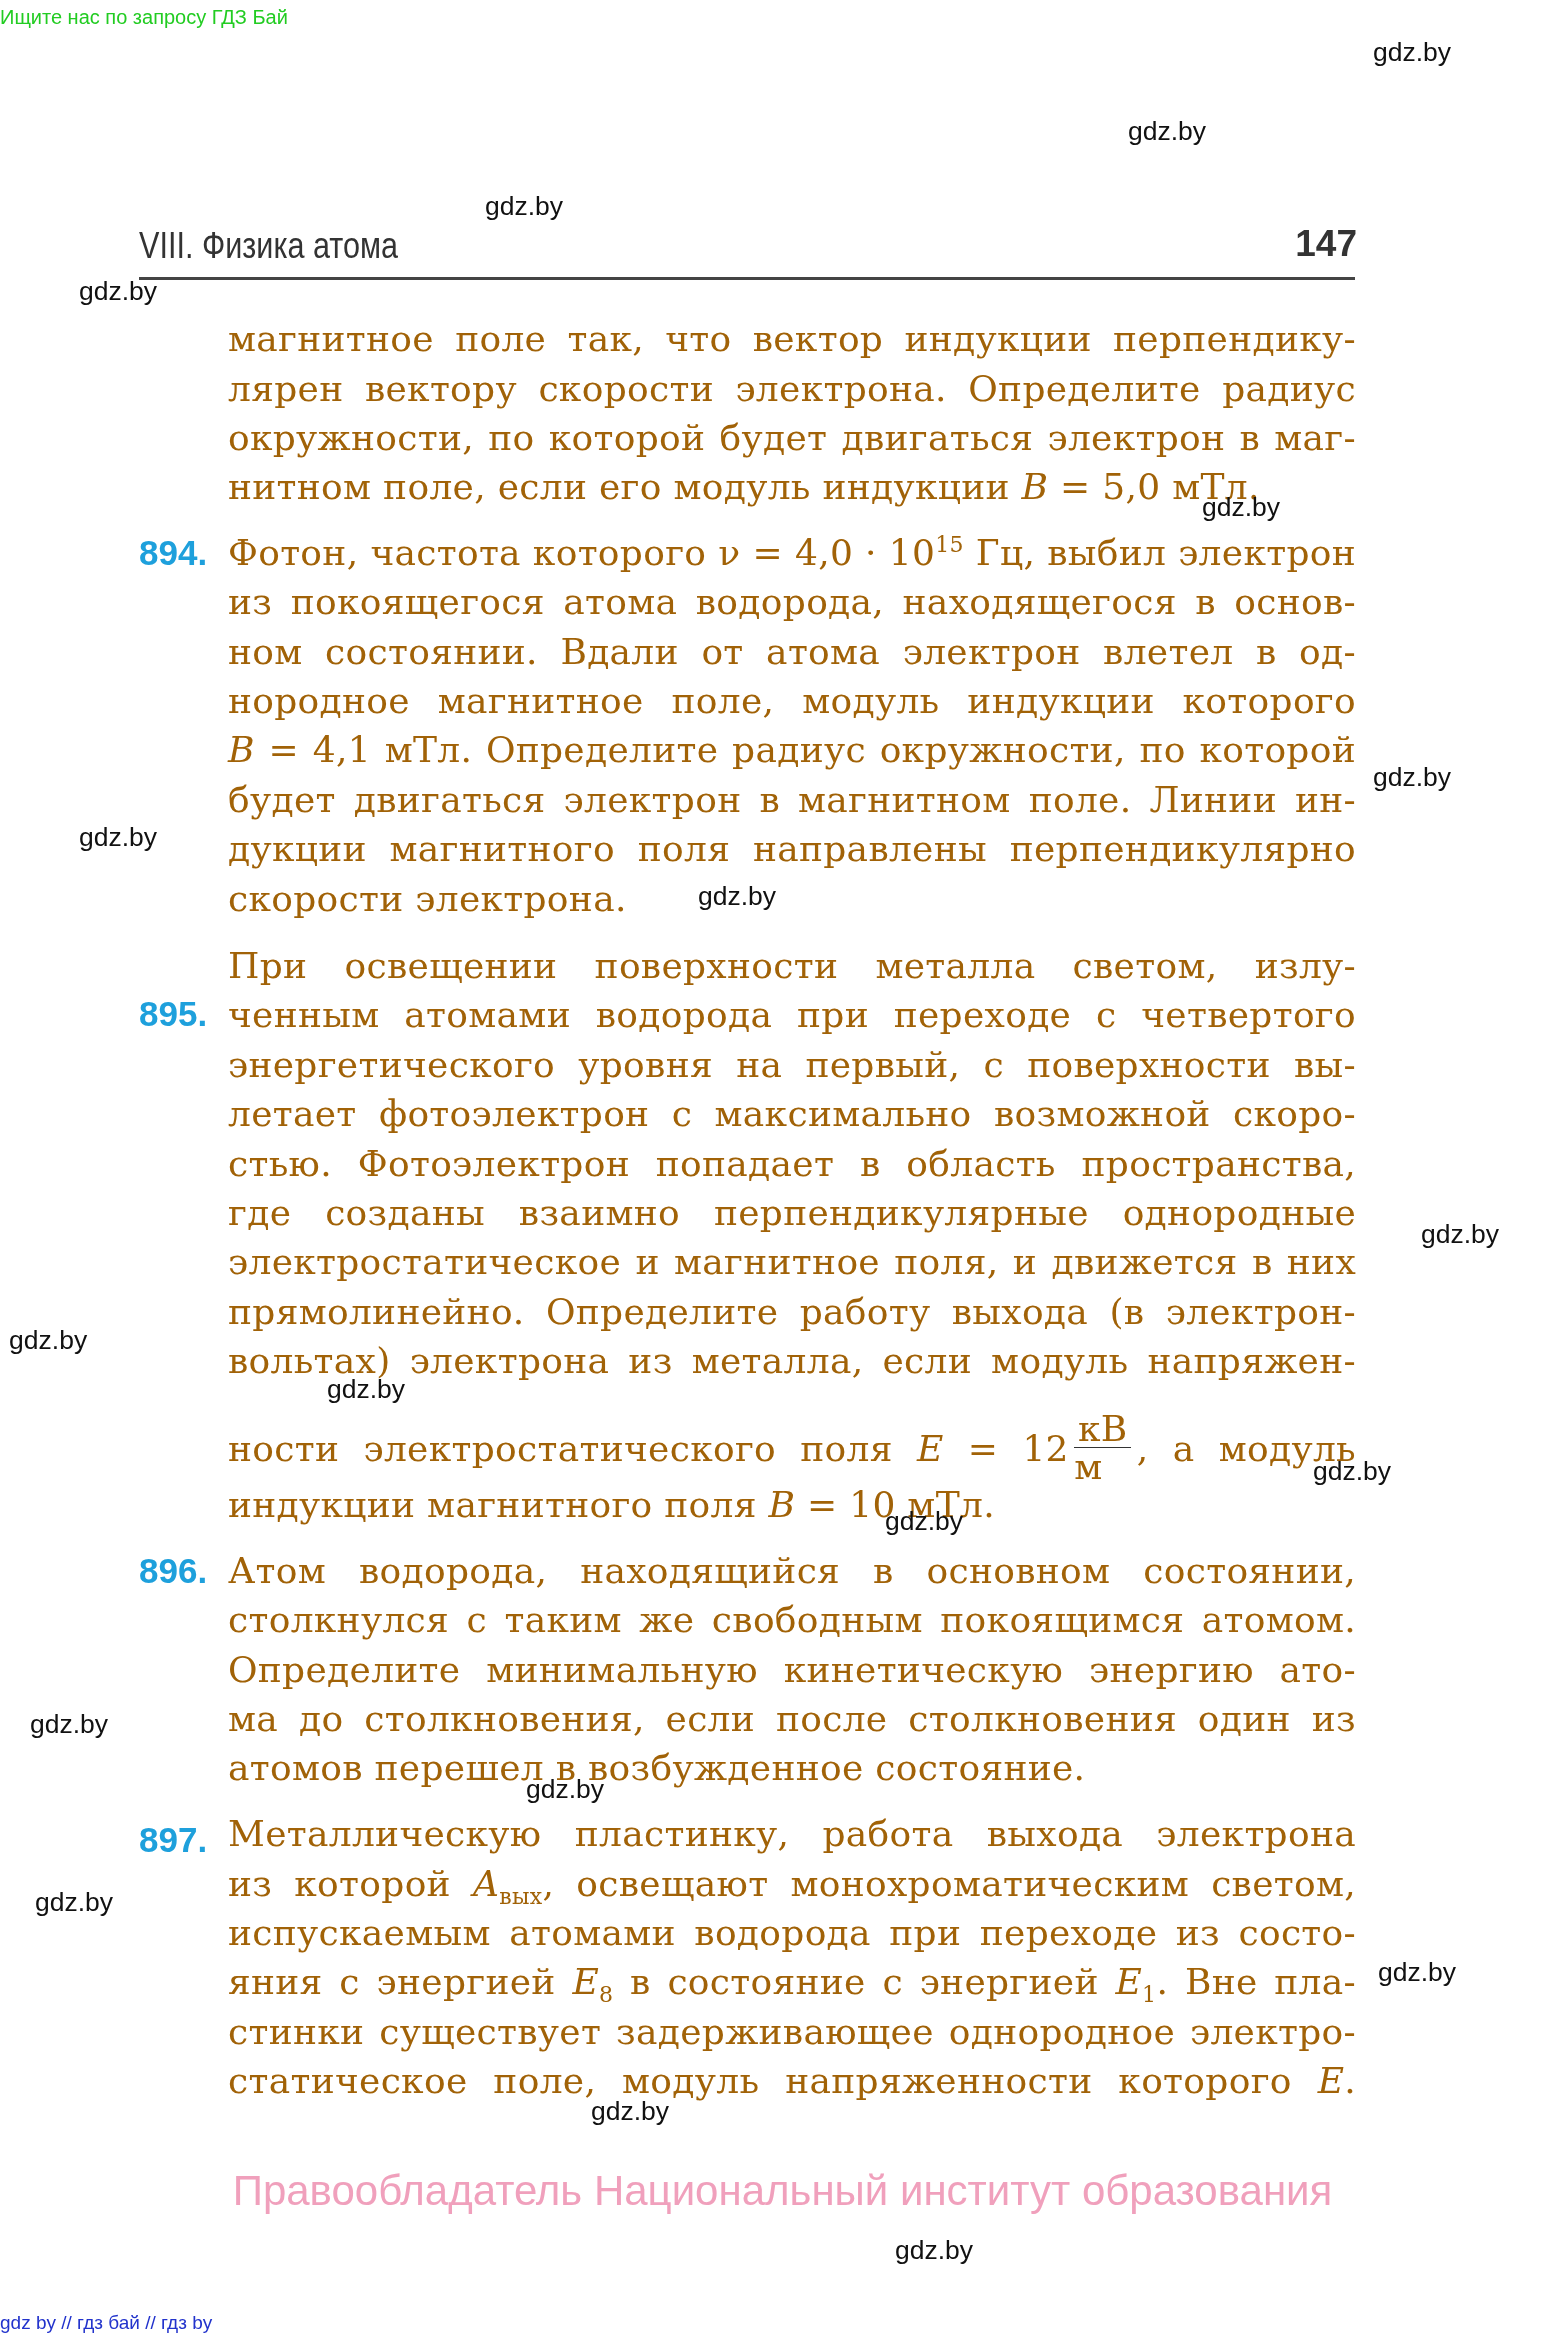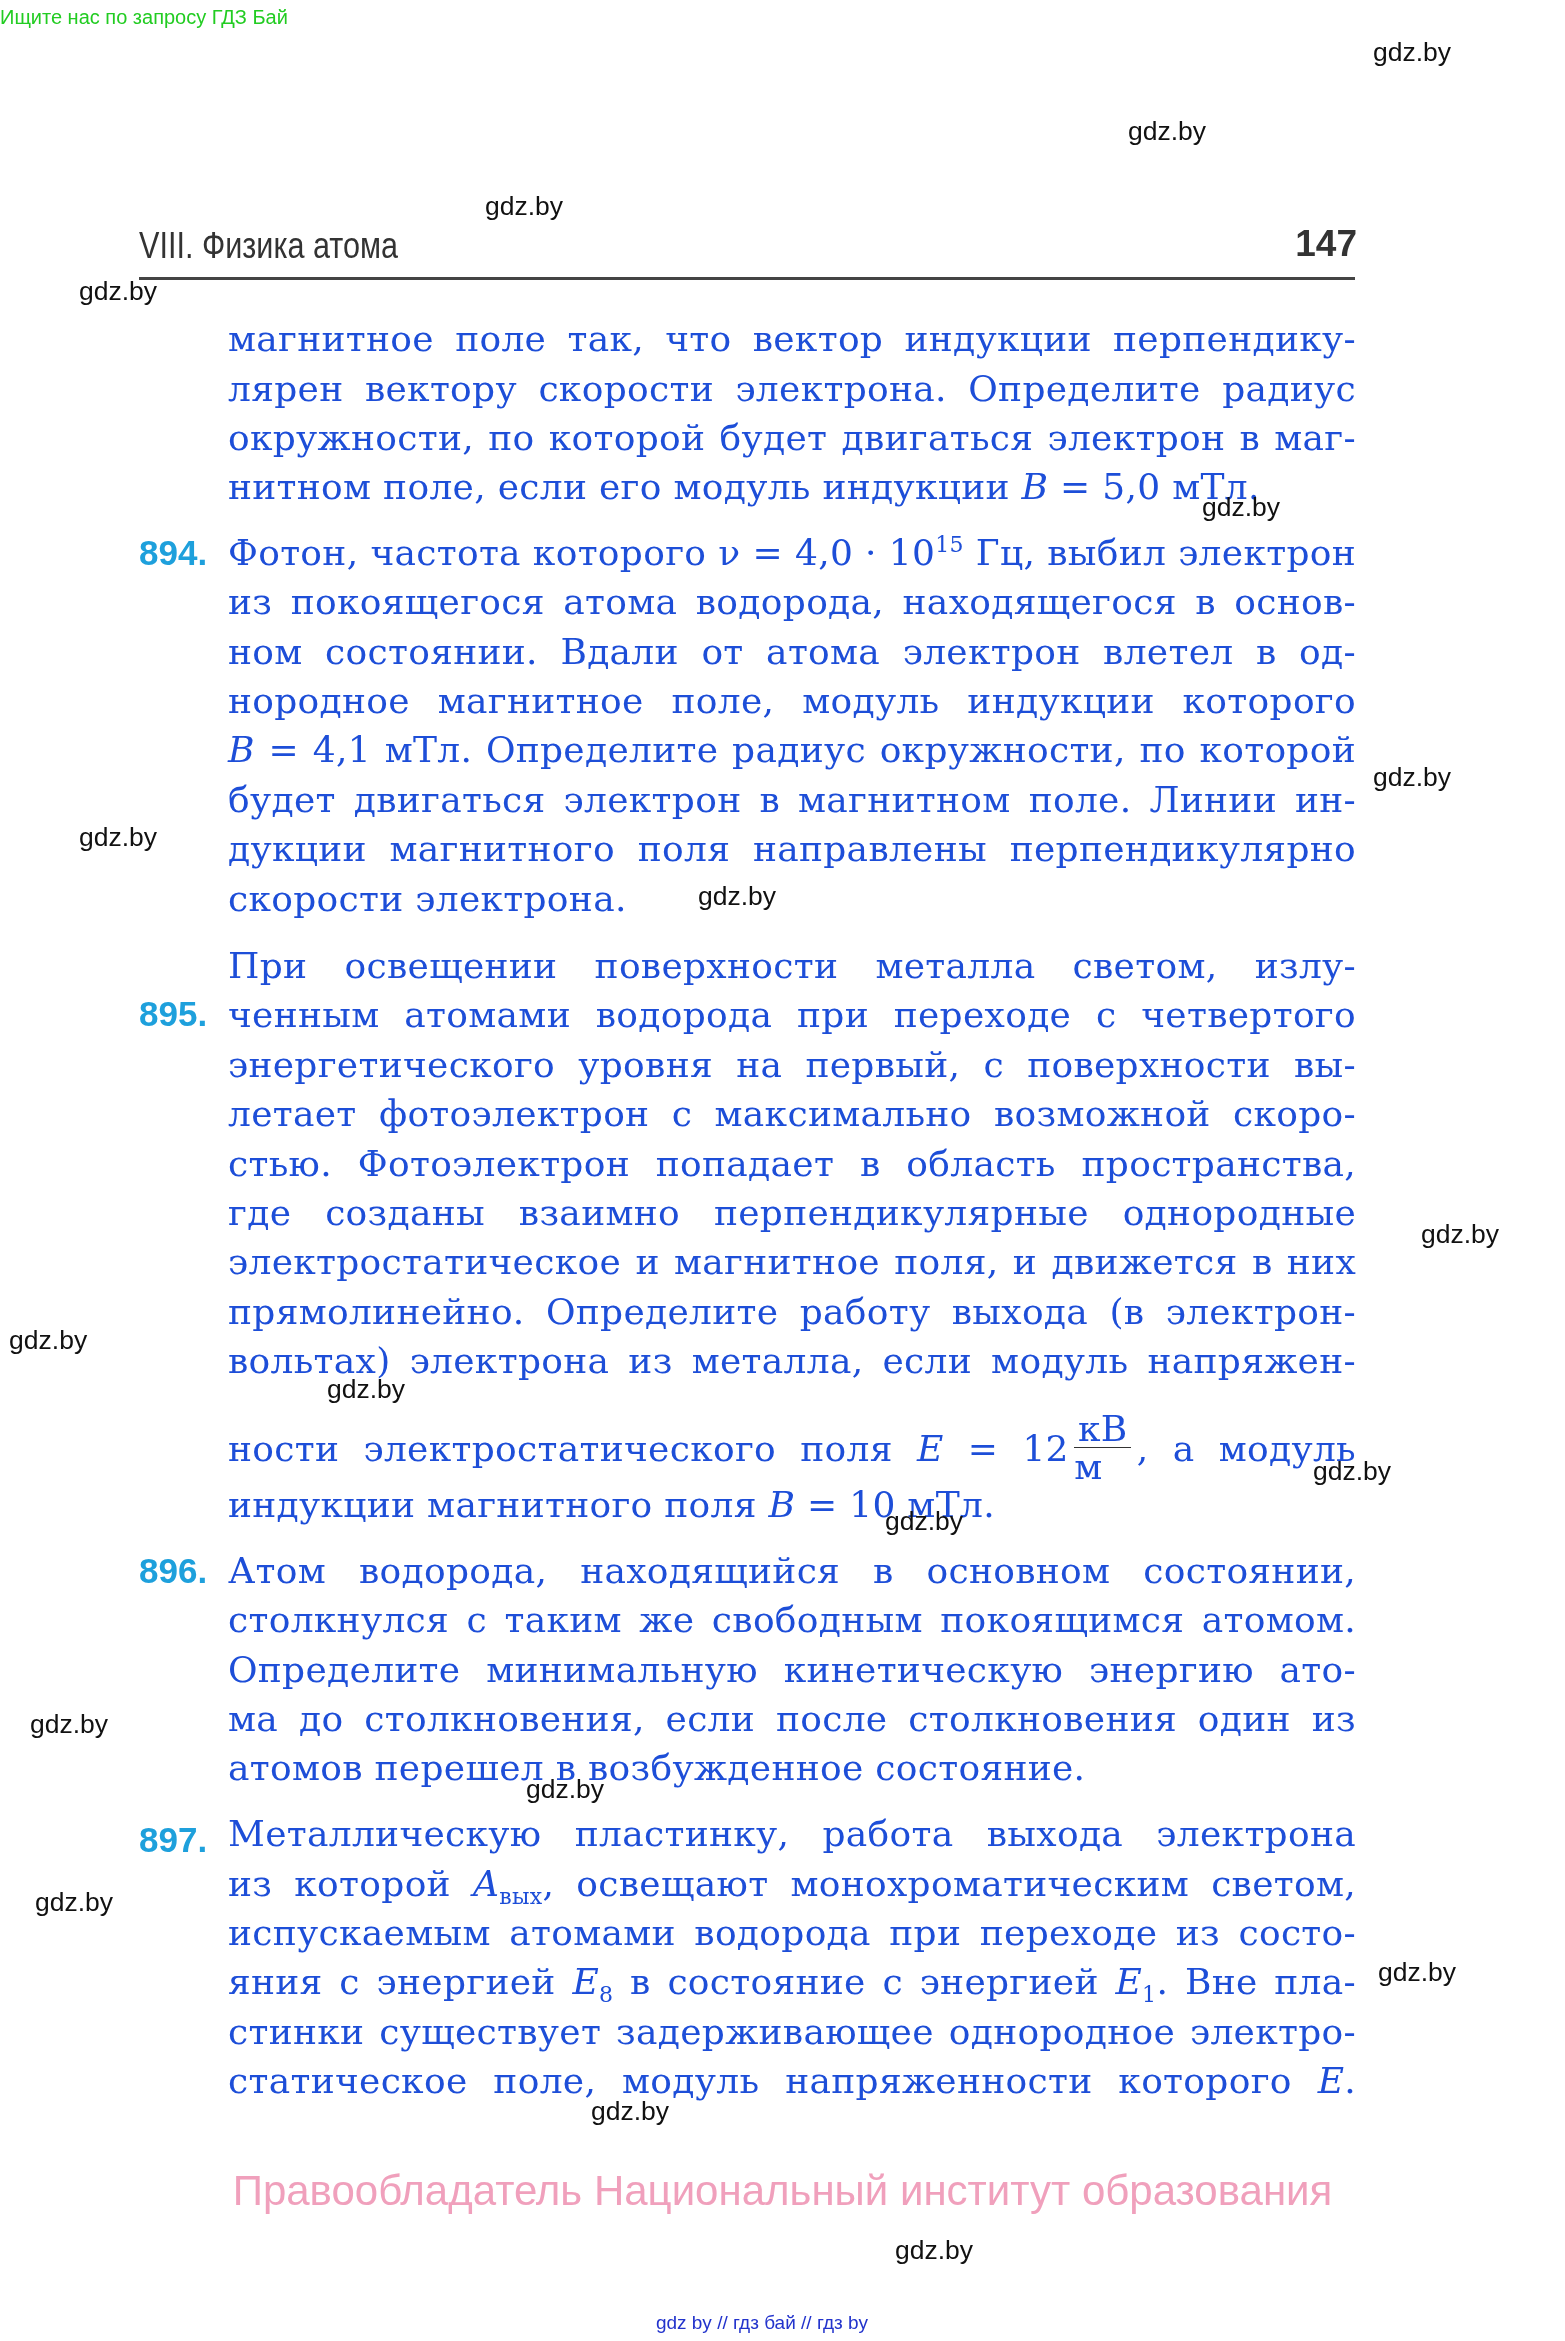--- a/index.html
+++ b/index.html
@@ -2,30 +2,30 @@
 <html style="font-size:14.6px"><head>
 <meta charset="utf-8">
 <style>
   html,body{margin:0;padding:0;background:#fff;}
   body{width:1565px;height:2342px;position:relative;overflow:hidden;font-family:"DejaVu Serif",serif;color:#333;}
   .top-ad{position:absolute;top:5.5px;left:0;width:1565px;font-family:"Liberation Sans",sans-serif;font-size:20px;color:#22cc22;}
   .wm{position:absolute;font-family:"Liberation Sans",sans-serif;font-size:26.5px;color:#111;white-space:nowrap;}
   .hdr-title{position:absolute;left:139px;top:225px;font-family:"Liberation Sans",sans-serif;font-size:36px;color:#333;transform:scaleX(0.85);transform-origin:left;}
   .hdr-page{position:absolute;left:1243px;width:114px;top:223px;text-align:right;font-family:"Liberation Sans",sans-serif;font-weight:bold;font-size:37px;color:#333;}
   .rule{position:absolute;left:139px;top:277px;width:1216px;height:2.7px;background:#444;}
-  .line{position:absolute;left:228px;width:1128px;font-size:36px;line-height:49px;height:49px;white-space:nowrap;text-align:justify;text-align-last:justify;color:#1d4ed8;letter-spacing:0.3px;}
+  .line{position:absolute;left:228px;width:1128px;font-size:36px;line-height:49px;height:49px;white-space:nowrap;text-align:justify;text-align-last:justify;color:#a16207;letter-spacing:0.3px;}
   .line.last{text-align-last:left;}
   .num{position:absolute;left:139px;font-family:"Liberation Sans",sans-serif;font-weight:bold;font-size:35px;line-height:49px;color:#1ea0dc;}
   i.v{font-style:italic;}
   sub,sup{font-size:22px;line-height:0;margin-top:45px;}
   .frac{display:inline-block;vertical-align:middle;text-align:center;margin:0 5.5px;line-height:37px;position:relative;top:-3.7px;}
   .frac .n{display:block;border-bottom:1.8px solid #333;padding:0 3.7px;}
   .frac .d{display:block;}
   .footer-copy{position:absolute;left:0;width:1565px;top:2167px;text-align:center;font-family:"Liberation Sans",sans-serif;font-size:42px;color:#f0a0bc;}
-  .footer-links{position:absolute;left:0;width:1524px;top:2312px;text-align:center;font-family:"Liberation Sans",sans-serif;font-size:19px;color:#2233cc;}
+  .footer-links{position:absolute;left:0;width:1524px;top:2312px;text-align:left;font-family:"Liberation Sans",sans-serif;font-size:19px;color:#2233cc;}
 </style>
 </head>
 <body>
 
 <div class="top-ad">Ищите нас по запросу ГДЗ Бай</div>
 
 <div class="hdr-title">VIII. Физика атома</div>
 <div class="hdr-page">147</div>
 <div class="rule"></div>
 

